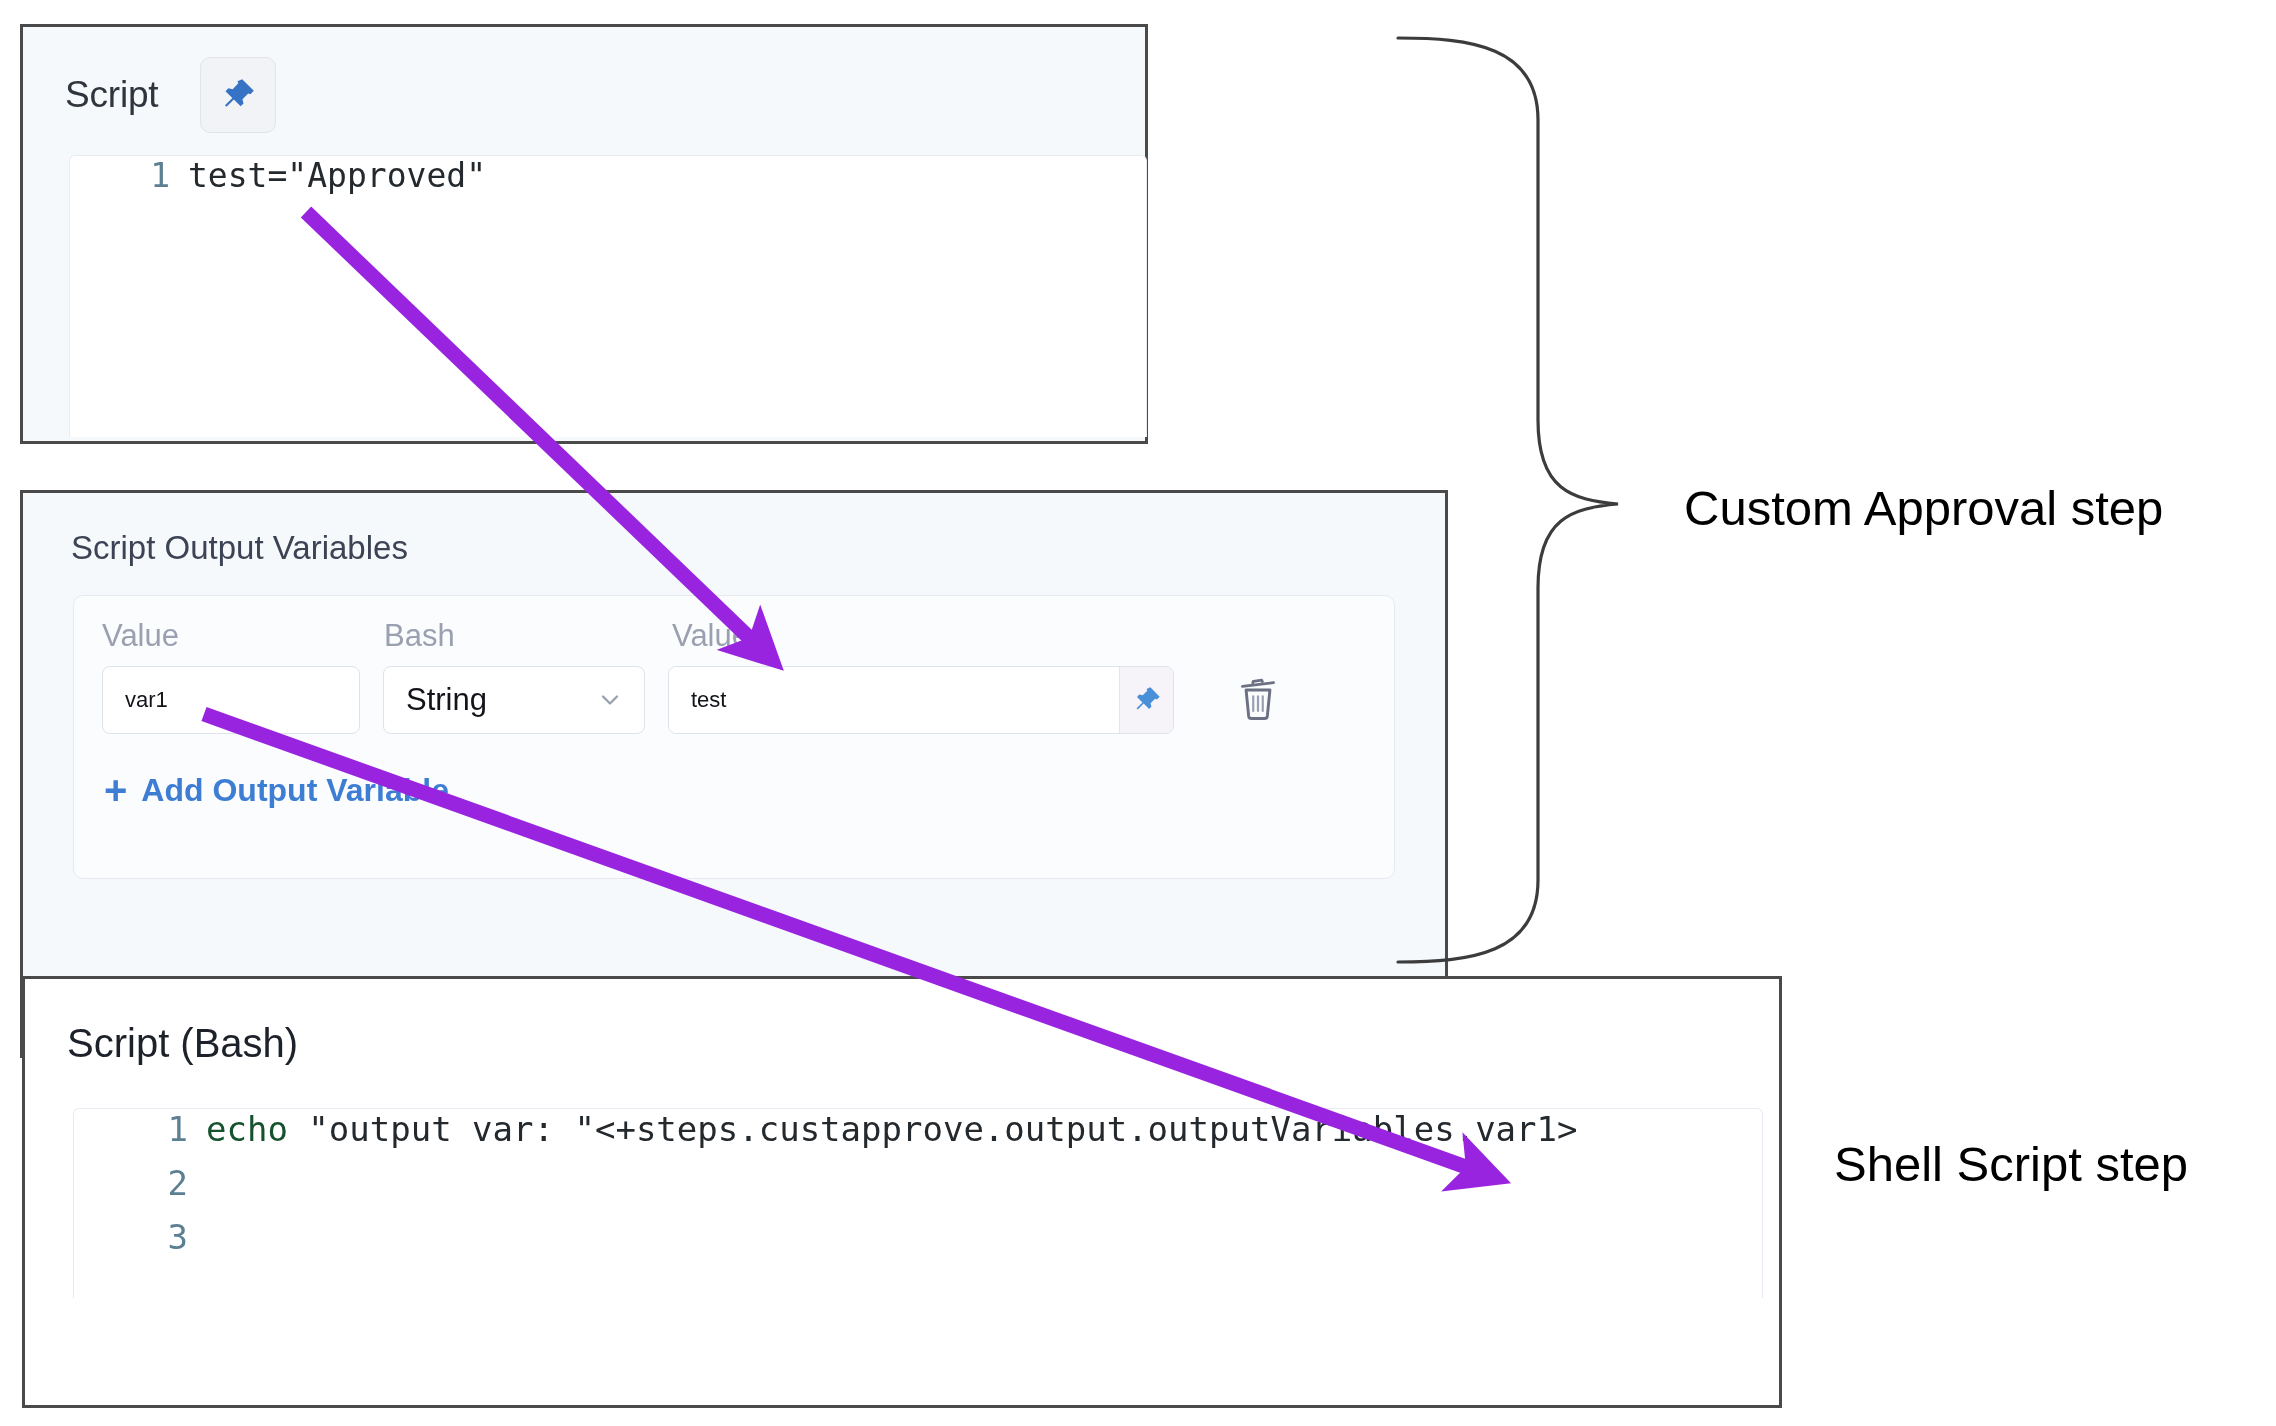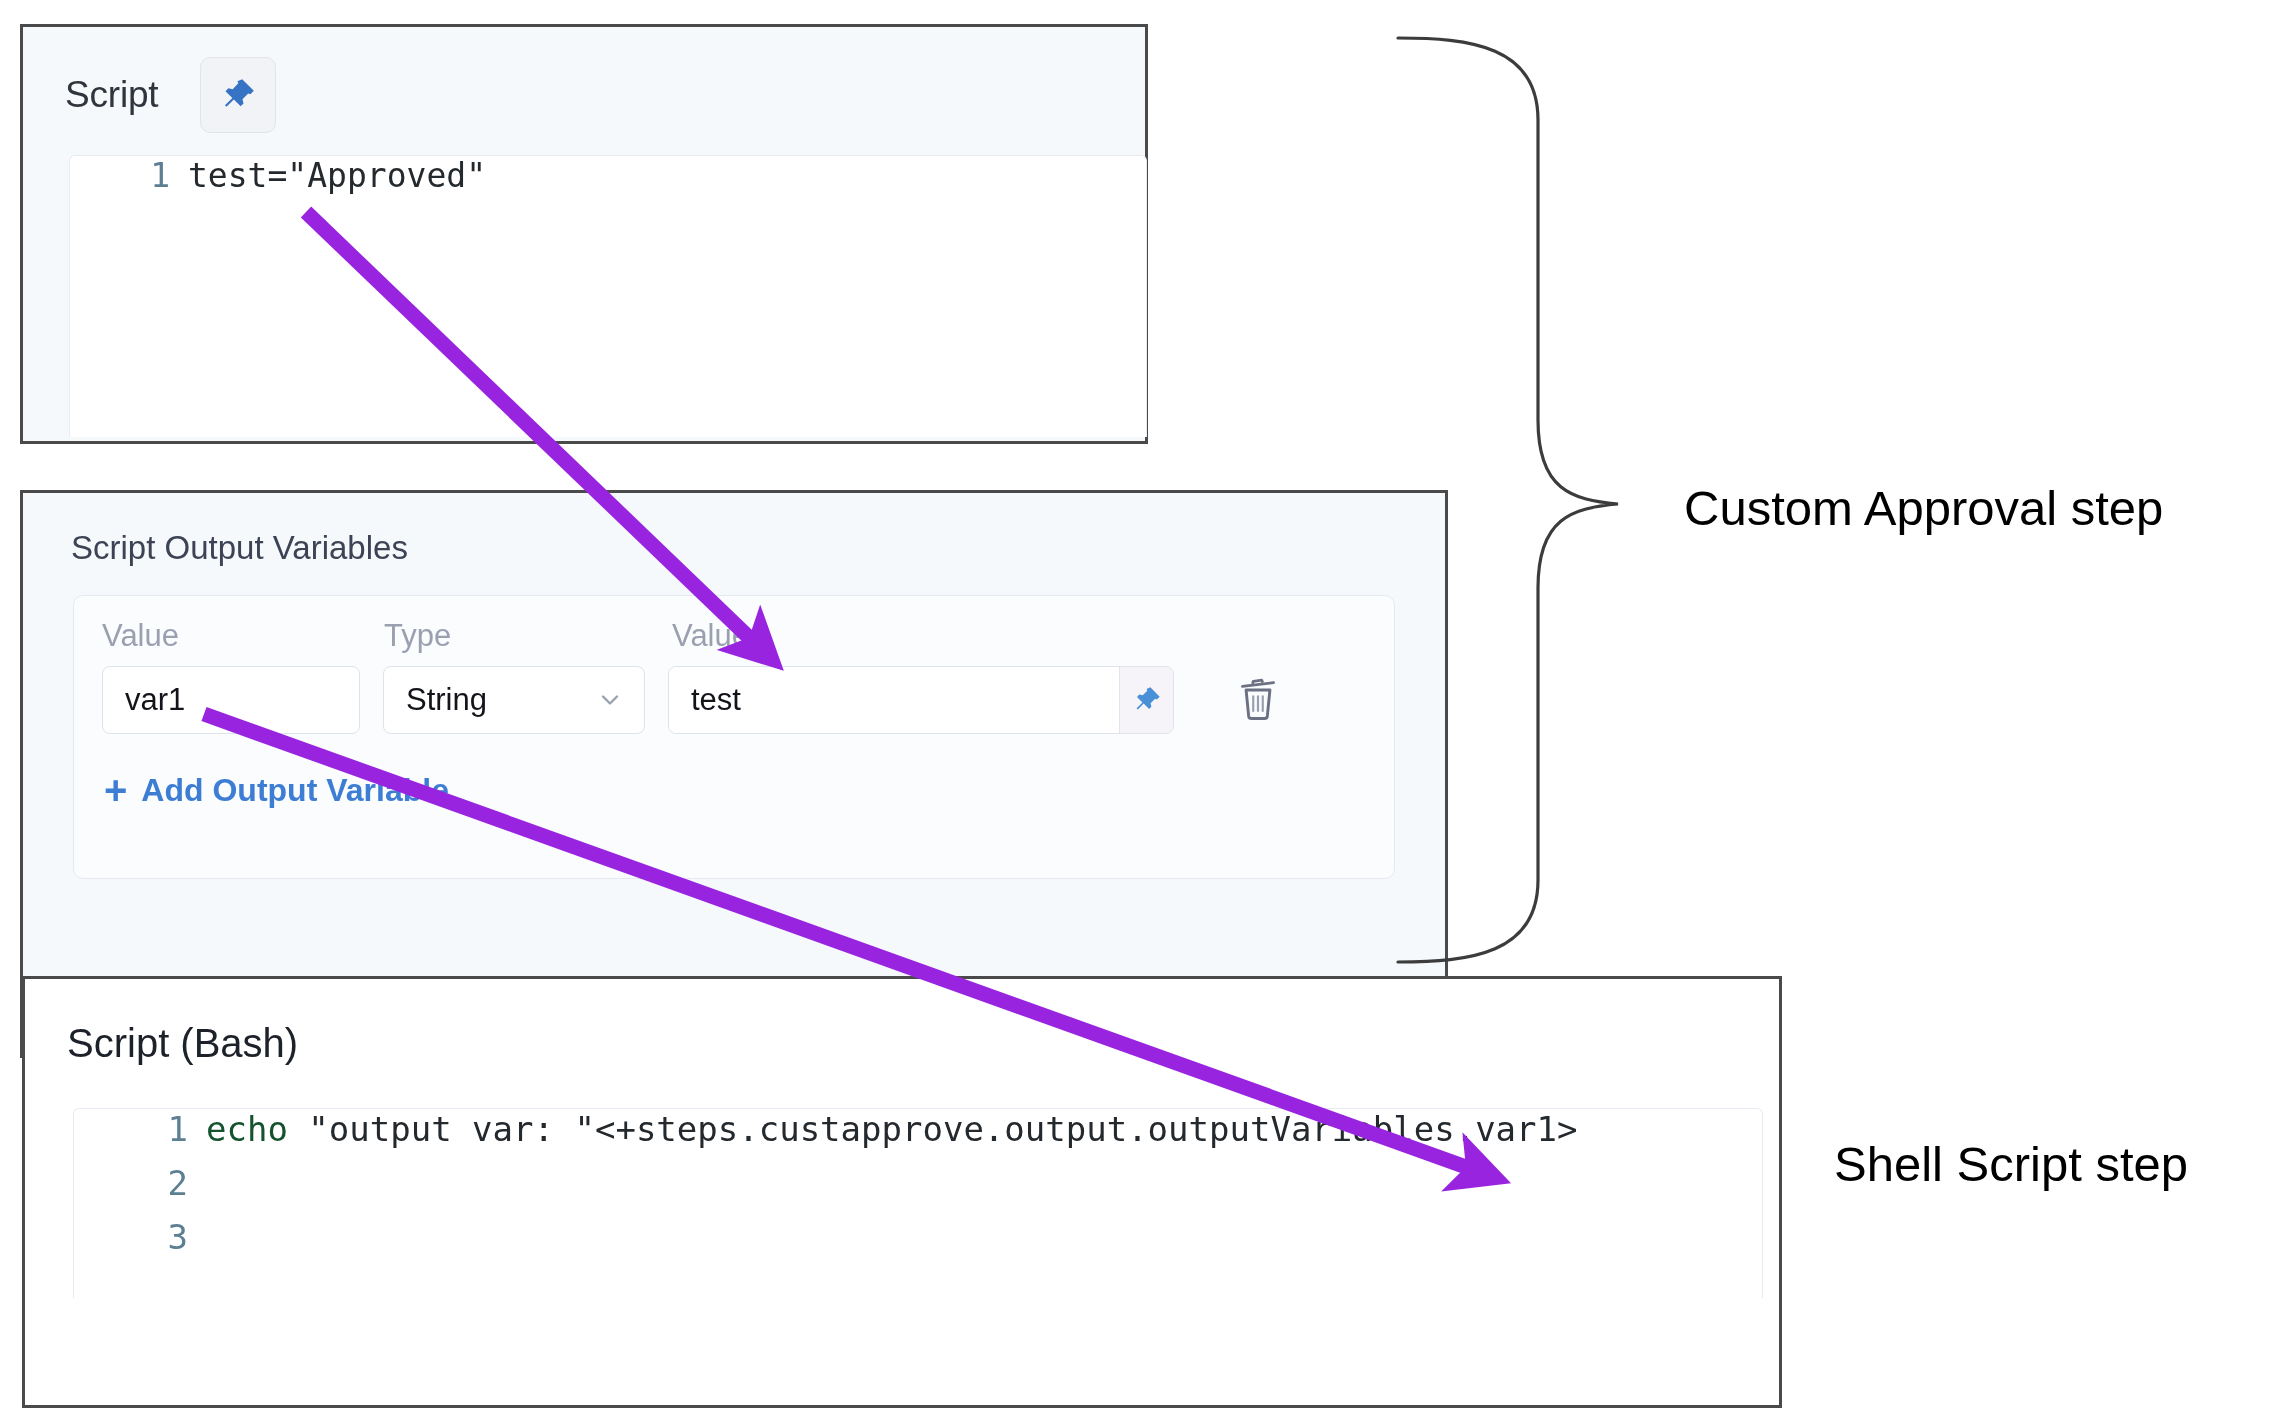--- a/index.html
+++ b/index.html
@@ -128,21 +128,21 @@
   }
   .txtfield {
     height: 68px;
     background: #ffffff;
     border: 1px solid #dfe2ea;
     border-radius: 8px;
     display: flex;
     align-items: center;
     padding-left: 22px;
     box-sizing: border-box;
-    font-size: 31px;
+    font-size: 22px;
     color: #12141a;
   }
   #name-field  { width: 258px; }
   .select-field {
     width: 262px;
     height: 68px;
     background: #ffffff;
     border: 1px solid #dfe2ea;
     border-radius: 8px;
     display: flex;
@@ -265,21 +265,21 @@
     </div>
   </div>
 </div>
 
 <div class="panel" id="sov-panel">
   <div class="sov-title">Script Output Variables</div>
   <div class="sov-card">
 
     <div class="col-heads">
       <span class="h-name">Value</span>
-      <span class="h-type">Type</span>
+      <span class="h-type">Bash</span>
       <span class="h-value">Value</span>
     </div>
 
     <div class="field-row">
       <div class="txtfield" id="name-field">var1</div>
 
       <div class="select-field">
         <span>String</span>
         <svg width="28" height="28" viewBox="0 0 24 24">
           <path d="M6 9l6 6 6-6" fill="none" stroke="#9aa0b0" stroke-width="2" stroke-linecap="round" stroke-linejoin="round"></path>

